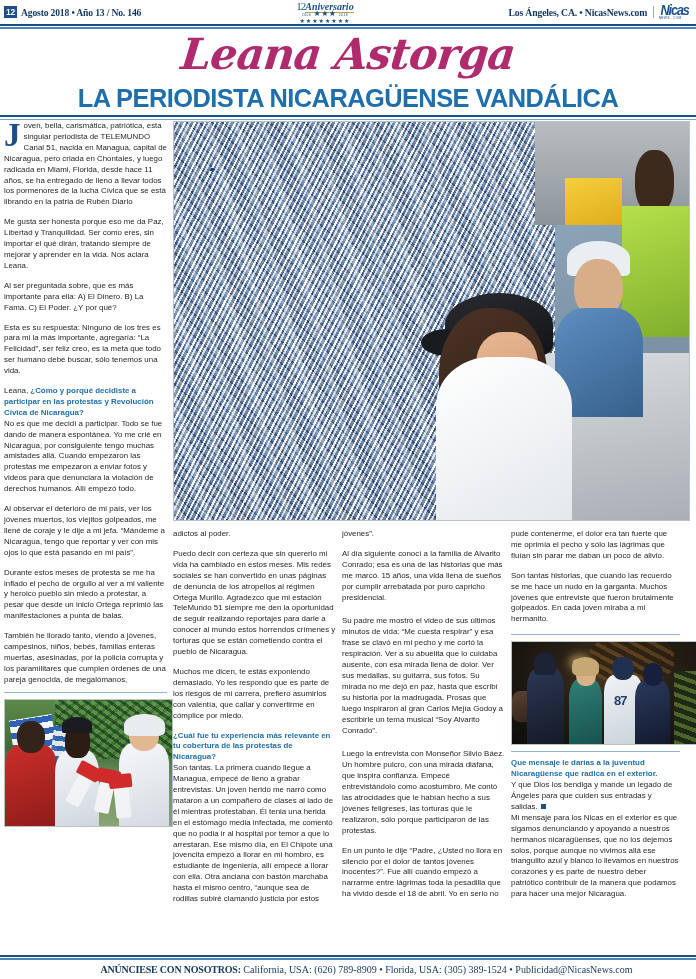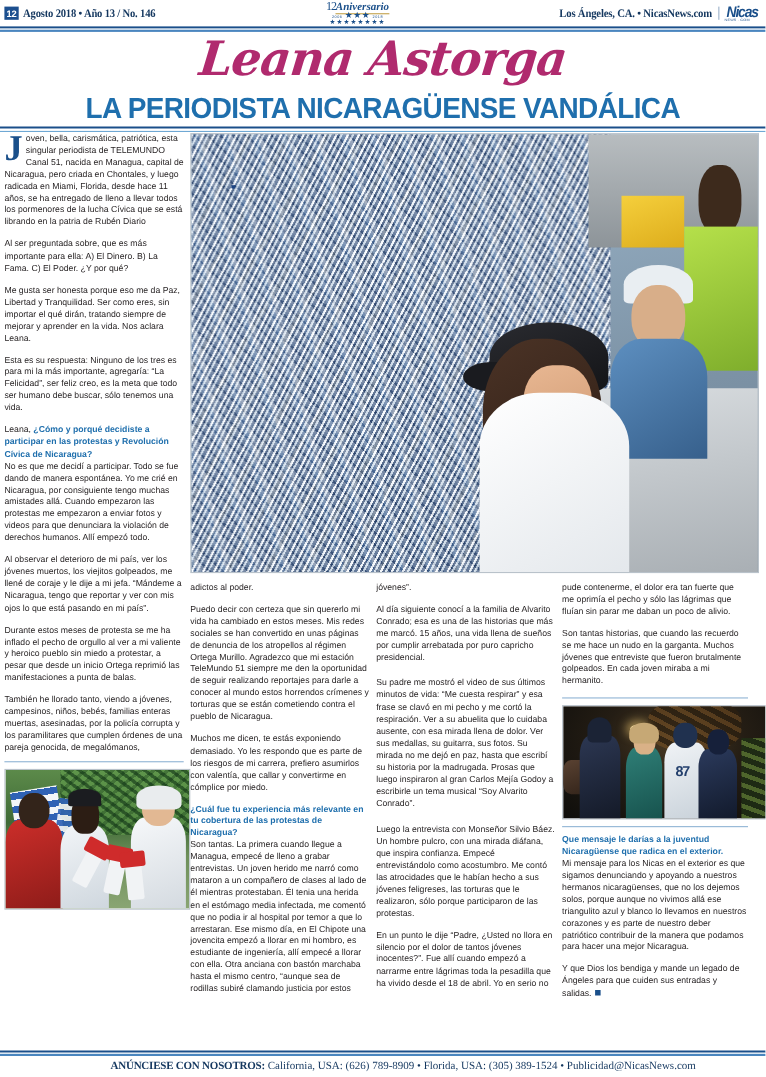--- a/index.html
+++ b/index.html
@@ -324,22 +324,22 @@
       <div class="a"></div>
         <div class="b"></div>
         <div class="c"></div>
     </div>
   </div>
 
   <div class="body-wrap">
 
     <div class="col">
       <p class="txt"><span class="dropcap">J</span><span>oven, bella, carismática, patriótica, esta singular periodista de TELEMUNDO Canal 51, nacida en Managua, capital de Nicaragua, pero criada en Chontales, y luego radicada en Miami, Florida, desde hace 11 años, se ha entregado de lleno a llevar todos los pormenores de la lucha Cívica que se está librando en la patria de Rubén Diario</span></p>
+      <p class="txt">Me gusta ser honesta porque eso me da Paz, Libertad y Tranquilidad. Ser como eres, sin importar el qué dirán, tratando siempre de mejorar y aprender en la vida. Nos aclara Leana.</p>
       <p class="txt">Al ser preguntada sobre, que es más importante para ella: A) El Dinero. B) La Fama. C) El Poder. ¿Y por qué?</p>
-      <p class="txt">Me gusta ser honesta porque eso me da Paz, Libertad y Tranquilidad. Ser como eres, sin importar el qué dirán, tratando siempre de mejorar y aprender en la vida. Nos aclara Leana.</p>
       <p class="txt">Esta es su respuesta: Ninguno de los tres es para mi la más importante, agregaría: “La Felicidad”, ser feliz creo, es la meta que todo ser humano debe buscar, sólo tenemos una vida.</p>
       <p class="q"><span class="lead">Leana, </span><span>¿Cómo y porqué decidiste a participar en las protestas y Revolución Cívica de Nicaragua?</span></p>
       <p class="txt" style="margin-top:0">No es que me decidí a participar. Todo se fue dando de manera espontánea. Yo me crié en Nicaragua, por consiguiente tengo muchas amistades allá. Cuando empezaron las protestas me empezaron a enviar fotos y videos para que denunciara la violación de derechos humanos. Allí empezó todo.</p>
       <p class="txt">Al observar el deterioro de mi país, ver los jóvenes muertos, los viejitos golpeados, me llené de coraje y le dije a mi jefa. “Mándeme a Nicaragua, tengo que reportar y ver con mis ojos lo que está pasando en mi país”.</p>
       <p class="txt">Durante estos meses de protesta se me ha inflado el pecho de orgullo al ver a mi valiente y heroico pueblo sin miedo a protestar, a pesar que desde un inicio Ortega reprimió las manifestaciones a punta de balas.</p>
       <p class="txt tight">También he llorado tanto, viendo a jóvenes, campesinos, niños, bebés, familias enteras muertas, asesinadas, por la policía corrupta y los paramilitares que cumplen órdenes de una pareja genocida, de megalómanos,</p>
 
       <div class="hr-rule"></div>
 
       <div class="photo-sm" title="interview">
@@ -424,22 +424,22 @@
             </div>
             <div class="nt-para">
                 <i></i>
               </div>
             <div class="nt-foliage"></div>
           </div>
 
           <div class="hr-rule"></div>
 
           <p class="q">Que mensaje le darías a la juventud Nicaragüense que radica en el exterior.</p>
+          <p class="txt tight"><span>Y que Dios los bendiga y mande un legado de Ángeles para que cuiden sus entradas y salidas.</span><span class="endmark"></span></p>
           <p class="txt" style="margin-top:0">Mi mensaje para los Nicas en el exterior es que sigamos denunciando y apoyando a nuestros hermanos nicaragüenses, que no los dejemos solos, porque aunque no vivimos allá ese triangulito azul y blanco lo llevamos en nuestros corazones y es parte de nuestro deber patriótico contribuir de la manera que podamos para hacer una mejor Nicaragua.</p>
-          <p class="txt tight"><span>Y que Dios los bendiga y mande un legado de Ángeles para que cuiden sus entradas y salidas.</span><span class="endmark"></span></p>
         </div>
 
       </div>
     </div>
   </div>
 
   <div class="footer-wrap">
     <div class="f-r1"></div>
       <div class="f-r2"></div>
       <div class="f-r3"></div>

